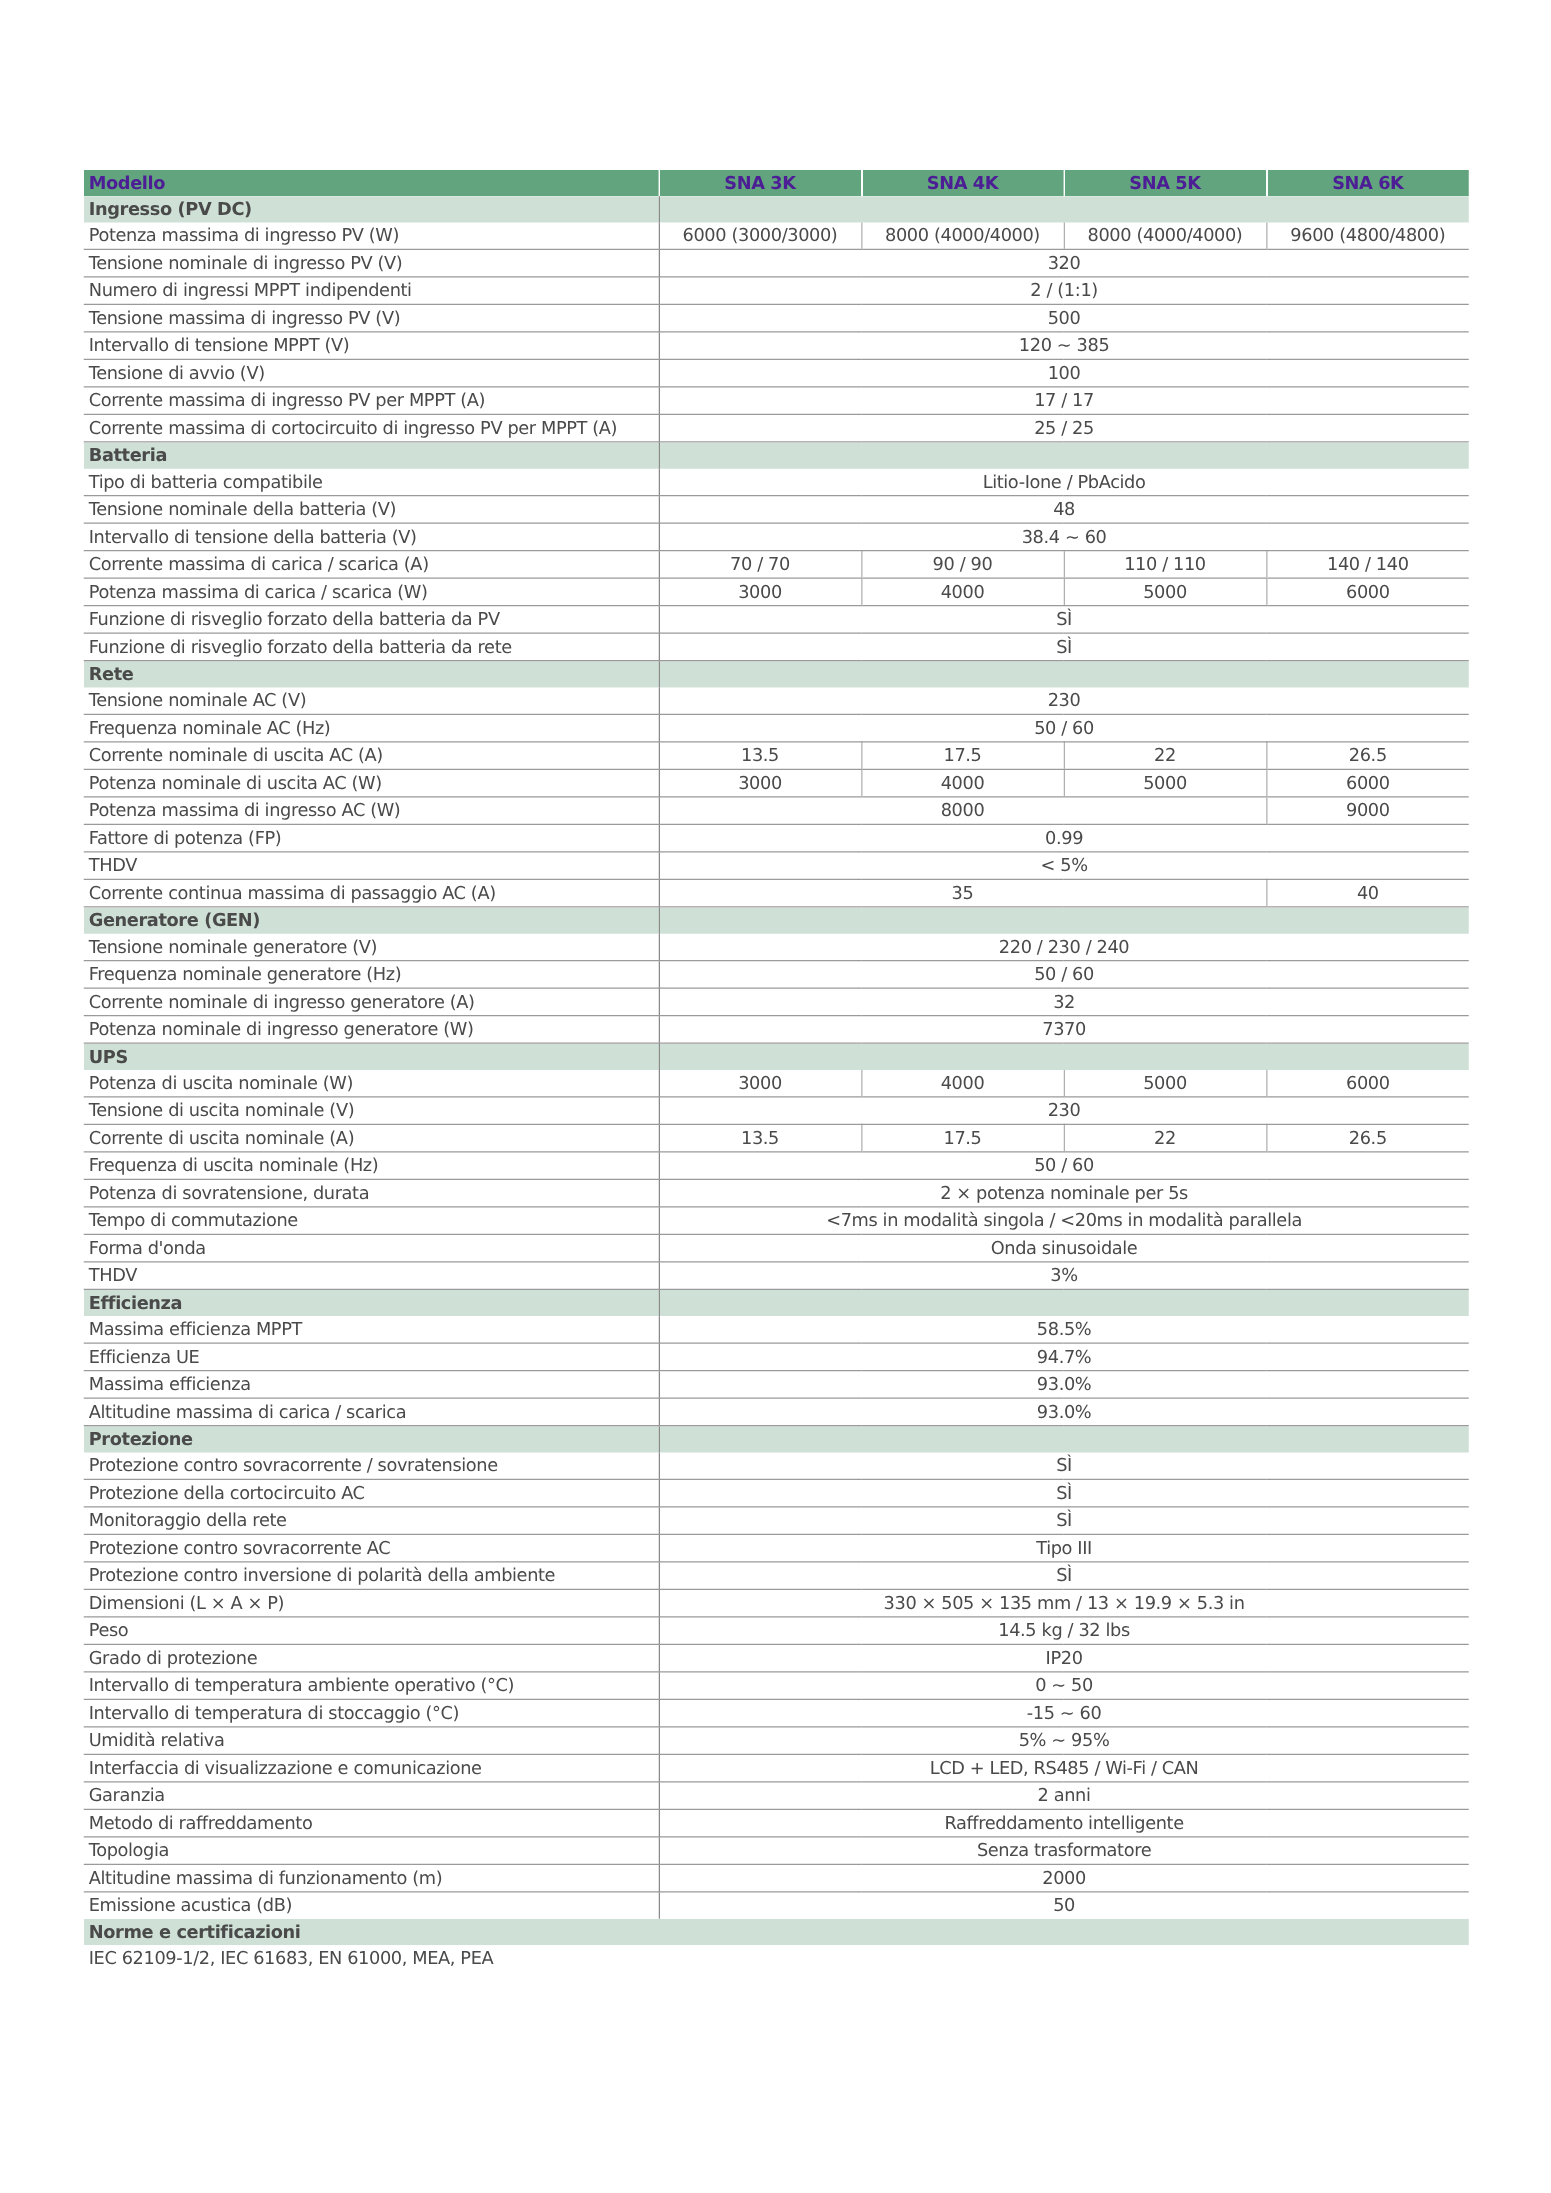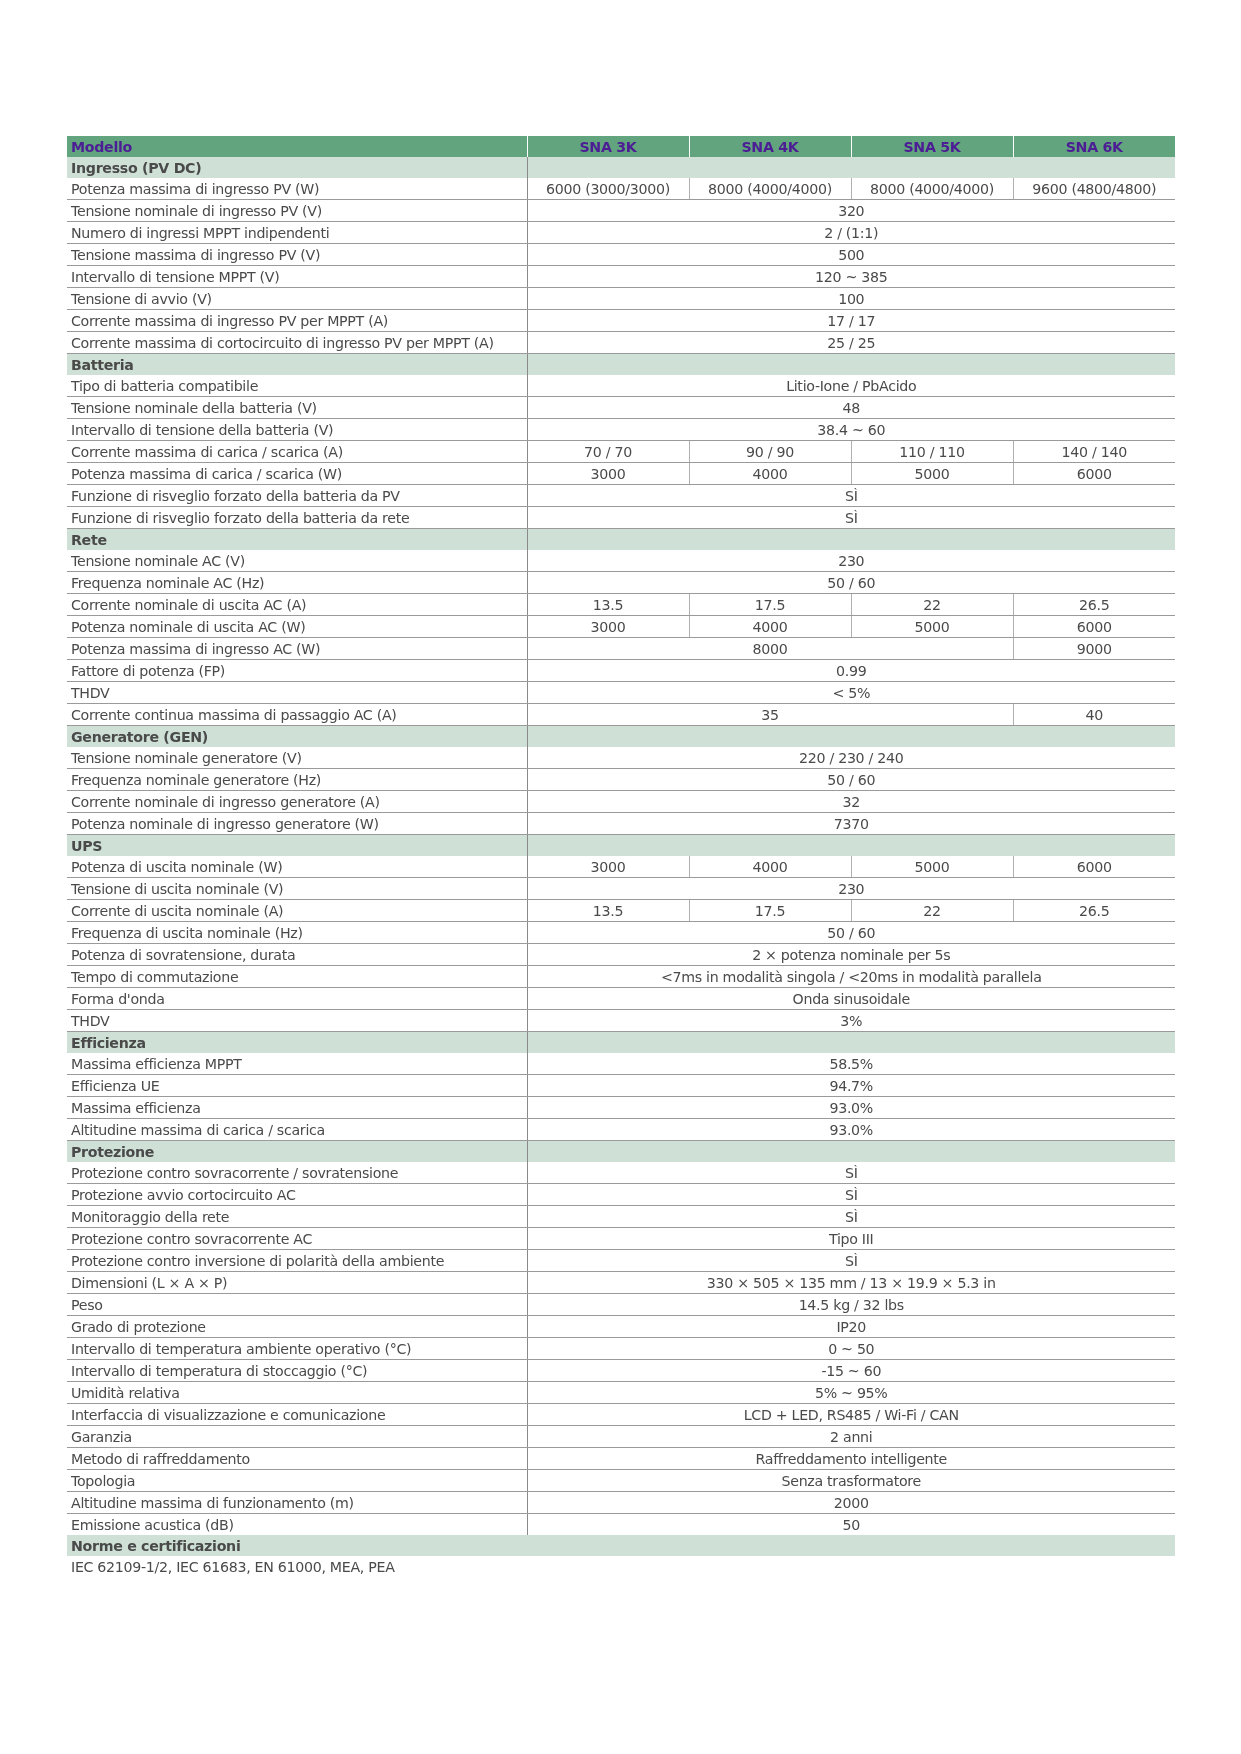--- a/index.html
+++ b/index.html
@@ -247,21 +247,21 @@
         </tr>
         <tr class="section">
           <td class="lbl">Protezione</td>
           <td colspan="4"></td>
         </tr>
         <tr class="row">
           <td class="lbl">Protezione contro sovracorrente / sovratensione</td>
           <td class="val" colspan="4">SÌ</td>
         </tr>
         <tr class="row">
-          <td class="lbl">Protezione avvio cortocircuito AC</td>
+          <td class="lbl">Protezione della cortocircuito AC</td>
           <td class="val" colspan="4">SÌ</td>
         </tr>
         <tr class="row">
           <td class="lbl">Monitoraggio della rete</td>
           <td class="val" colspan="4">SÌ</td>
         </tr>
         <tr class="row">
           <td class="lbl">Protezione contro sovracorrente AC</td>
           <td class="val" colspan="4">Tipo III</td>
         </tr>

